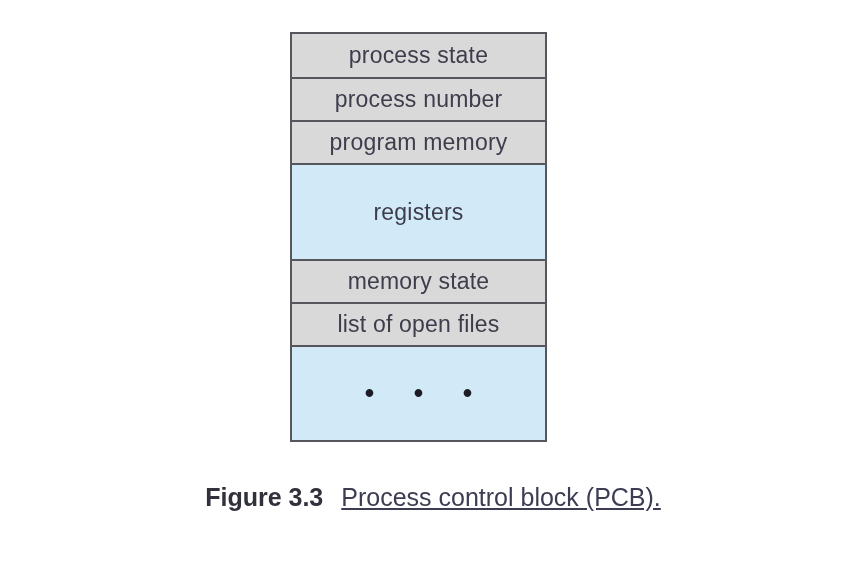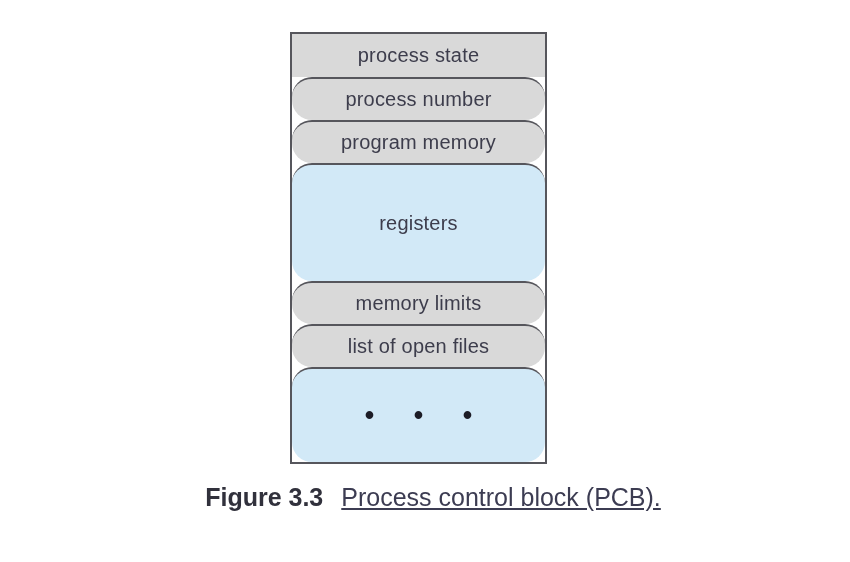--- a/index.html
+++ b/index.html
@@ -23,32 +23,31 @@
     box-sizing: border-box;
     border: 2px solid var(--border, #56565c);
     display: flex;
     flex-direction: column;
   }
   .pcb-row {
     box-sizing: border-box;
     display: flex;
     align-items: center;
     justify-content: center;
-    font-size: 20px;
+    font-size: 23px;
     color: var(--label-text, #3d3d4c);
     letter-spacing: 0.2px;
   }
   .pcb-row + .pcb-row {
     border-top: 2px solid var(--border, #56565c);
-    border-radius: 20px;
   }
   .row-gray { background: var(--row-gray, #d9d9d9); }
   .row-blue { background: var(--row-blue, #d2e9f7); }
   .row-small { height: 43px; }
-  .row-registers { height: 118px; }
+  .row-registers { height: 96px; }
   .row-dots {
     height: 95px;
     font-size: 27px;
     font-weight: bold;
     color: var(--dots, #1c1c26);
     letter-spacing: 16px;
     padding-left: 16px; 
   }
   .caption {
     position: absolute;
@@ -74,21 +73,21 @@
 </head>
 <body>
 
 <div class="page">
 
   <div class="pcb-box">
     <div class="pcb-row row-gray row-small">process state</div>
     <div class="pcb-row row-gray row-small">process number</div>
     <div class="pcb-row row-gray row-small">program memory</div>
     <div class="pcb-row row-blue row-registers">registers</div>
-    <div class="pcb-row row-gray row-small">memory limits</div>
+    <div class="pcb-row row-gray row-small">memory state</div>
     <div class="pcb-row row-gray row-small">list of open files</div>
     <div class="pcb-row row-blue row-dots">• • •</div>
   </div>
 
   <div class="caption">
     <span class="caption-label">Figure 3.3</span><span class="caption-text">Process control block (PCB).</span>
   </div>
 
 </div>
 

